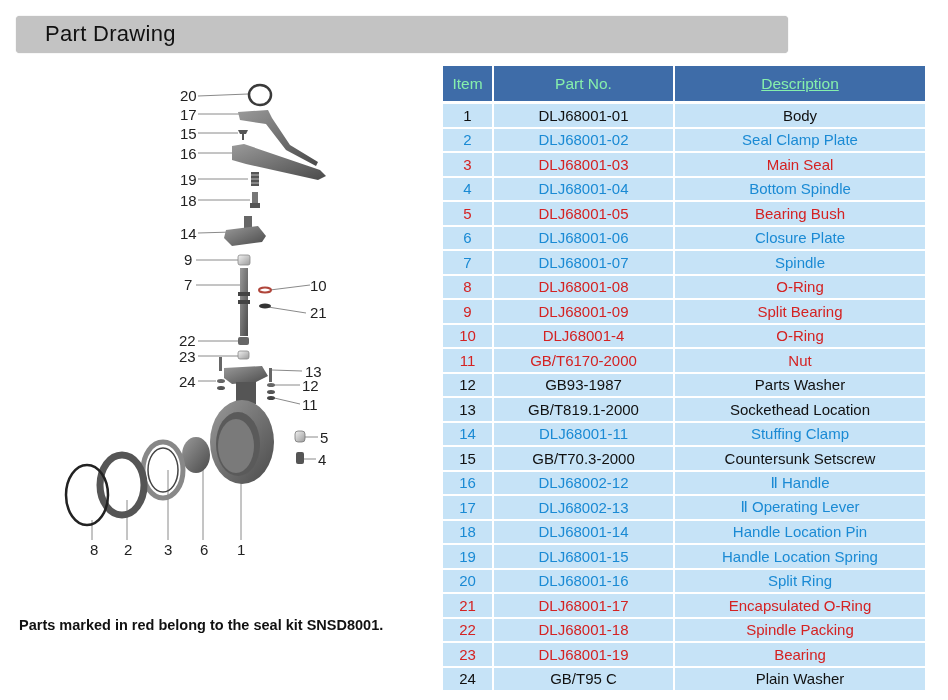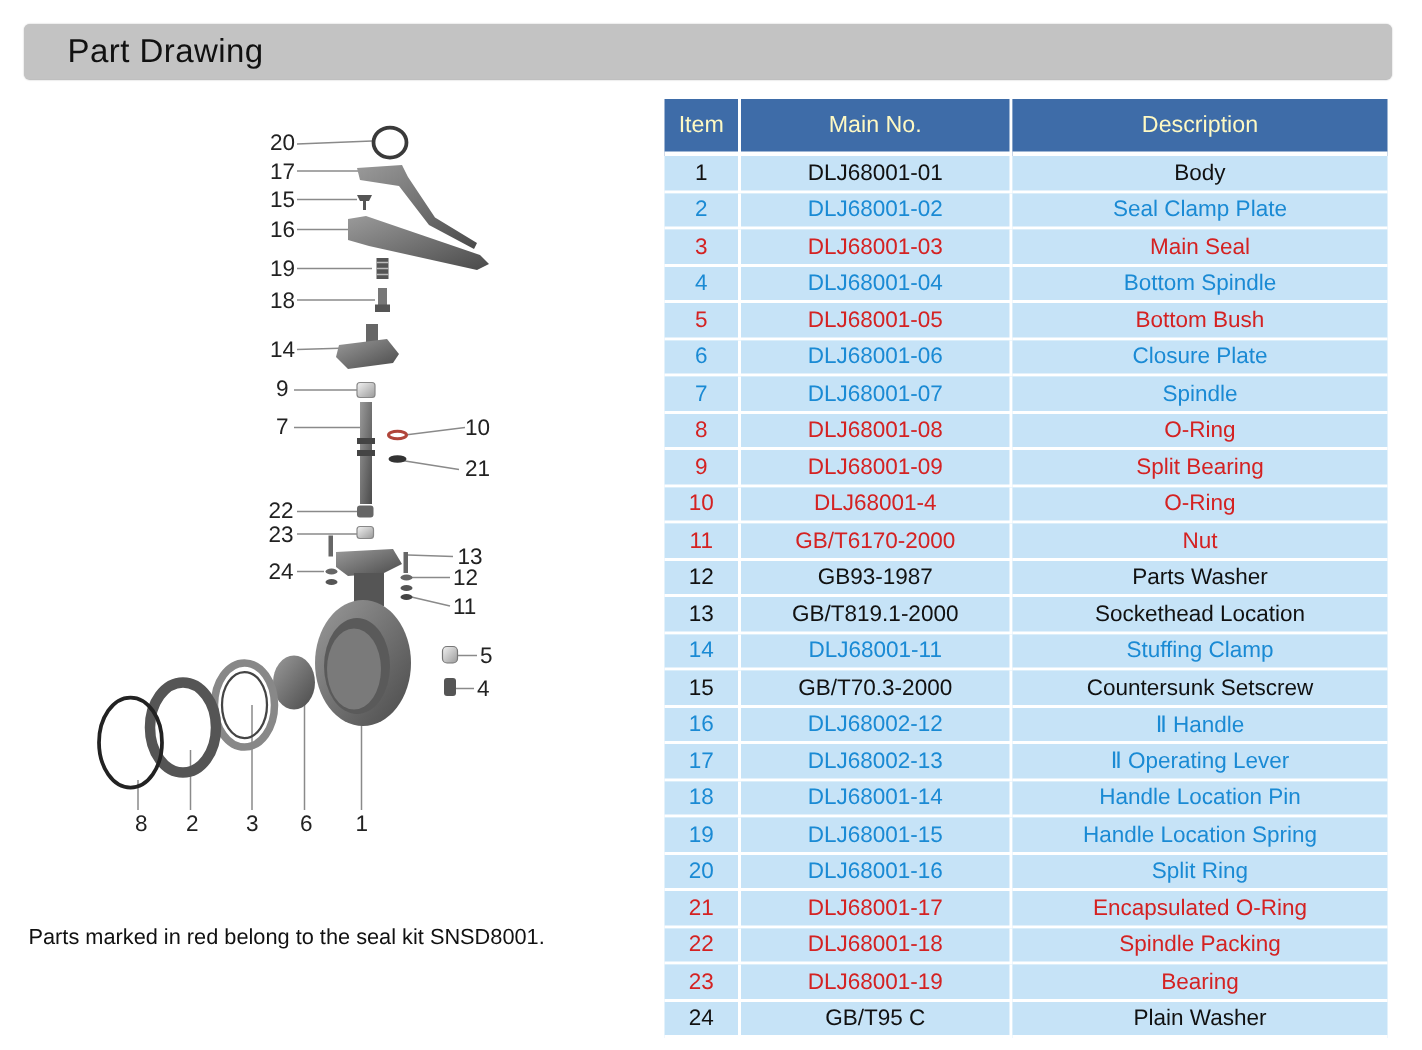--- a/index.html
+++ b/index.html
@@ -1,28 +1,28 @@
 <!DOCTYPE html>
 <html><head>
 <meta charset="utf-8">
 <style>
   html, body { margin: 0; padding: 0; background: #ffffff; }
   body { width: 948px; height: 700px; position: relative; overflow: hidden;
          font-family: "Liberation Sans", sans-serif; }
-  .title-bar { position: absolute; left: 16px; top: 16px; width: 912px; height: 37px;
+  .title-bar { position: absolute; left: 16px; top: 16px; width: 772px; height: 37px;
                background: #c3c3c3; border-radius: 4px; box-shadow: 0 0 1px #aaa; }
   .title-bar span { position: absolute; left: 29px; top: 5px; font-size: 22px; color: #111; letter-spacing: 0.3px; }
   .drawing { position: absolute; left: 0; top: 60px; width: 440px; height: 520px; }
   .callout { position: absolute; font-size: 15px; color: #222; }
-  .notes { position: absolute; left: 19px; top: 613px; font-size: 14.5px; color: #111; line-height: 24.5px; }
+  .notes { position: absolute; left: 19px; top: 613px; font-size: 14.5px; color: #111; line-height: 24.5px; font-weight: bold; }
   .parts-table { position: absolute; left: 443px; top: 66px; width: 482px; border-collapse: separate;
                  border-spacing: 0; table-layout: fixed; }
-  .parts-table th { background: #3e6ca8; color: #fef9c3; font-weight: normal; font-size: 15.5px; height: 35px;
+  .parts-table th { background: #3e6ca8; color: #86efac; font-weight: normal; font-size: 15.5px; height: 35px;
                     border-right: 2px solid #ffffff; border-bottom: 3px solid #ffffff; padding: 0; }
-  .parts-table th:last-child { border-right: none; }
+  .parts-table th:last-child { border-right: none; text-decoration: underline; }
   .parts-table td { background: #c6e3f7; height: 22.5px; font-size: 15px; text-align: center; padding: 0;
                     border-right: 2px solid #ffffff; border-bottom: 2px solid #ffffff; }
   .parts-table td:last-child { border-right: none; }
   .c-black { color: #111111; }
   .c-blue { color: #1a8ad4; }
   .c-red { color: #d42222; }
   .col-item { width: 51px; }
   .col-part { width: 181px; }
 </style>
 </head>
@@ -165,21 +165,21 @@
 
 <table class="parts-table">
   <colgroup>
       <col class="col-item">
       <col class="col-part">
       <col>
     </colgroup>
   <thead>
     <tr>
       <th>Item</th>
-      <th>Main No.</th>
+      <th>Part No.</th>
       <th>Description</th>
     </tr>
   </thead>
   <tbody id="parts-body">
       <tr class="c-black">
         <td>1</td>
         <td>DLJ68001-01</td>
         <td>Body</td>
       </tr>
       <tr class="c-blue">
@@ -193,21 +193,21 @@
         <td>Main Seal</td>
       </tr>
       <tr class="c-blue">
         <td>4</td>
         <td>DLJ68001-04</td>
         <td>Bottom Spindle</td>
       </tr>
       <tr class="c-red">
         <td>5</td>
         <td>DLJ68001-05</td>
-        <td>Bottom Bush</td>
+        <td>Bearing Bush</td>
       </tr>
       <tr class="c-blue">
         <td>6</td>
         <td>DLJ68001-06</td>
         <td>Closure Plate</td>
       </tr>
       <tr class="c-blue">
         <td>7</td>
         <td>DLJ68001-07</td>
         <td>Spindle</td>

